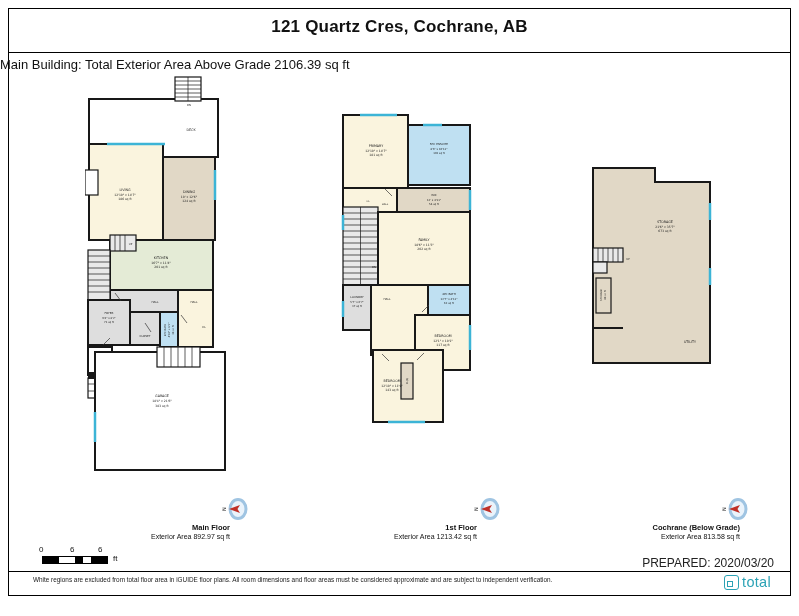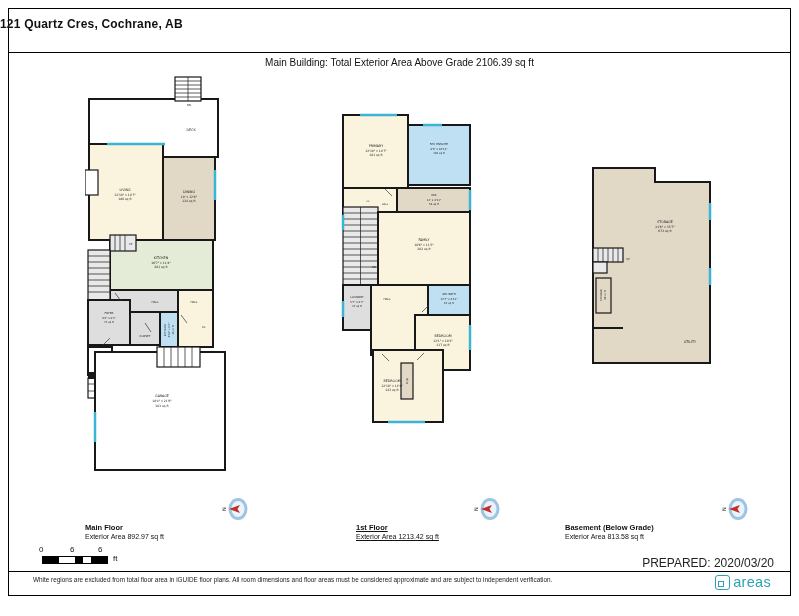--- a/index.html
+++ b/index.html
@@ -1,41 +1,41 @@
 <!DOCTYPE html>
 <html><head>
 <meta charset="utf-8">
 <style>
   html,body{margin:0;padding:0;background:#fff;}
   .page{position:relative;width:799px;height:616px;background:#fff;overflow:hidden;
         font-family:"Liberation Sans",sans-serif;color:#111;}
   .page-border{position:absolute;left:8px;top:8px;right:8px;bottom:20px;border:1px solid #000;}
-  .title{position:absolute;top:17px;left:0;width:100%;
-         font-size:12px;font-weight:bold;letter-spacing:.2px;}
+  .title{position:absolute;top:17px;left:0;width:100%;text-align:center;
+         font-size:17px;font-weight:bold;letter-spacing:.2px;}
   .title-rule{position:absolute;top:52px;left:8px;right:8px;border-top:1px solid #000;}
-  .subtitle{position:absolute;top:57px;left:0;width:100%;text-align:center;font-size:10px;}
+  .subtitle{position:absolute;top:57px;left:0;width:100%;text-align:left;font-size:13px;}
   .plan{position:absolute;}
   .plan-main{left:85px;top:75px;}
   .plan-first{left:340px;top:105px;}
   .plan-base{left:590px;top:165px;}
   svg text{font-family:"DejaVu Sans",sans-serif;fill:#1c1c1c;text-anchor:middle;}
   .rn{font-size:3.3px;} .rd{font-size:3px;}
   .rn2{font-size:2.8px;} .rd2{font-size:2.6px;}
   .tiny{font-size:2.5px;}
   .r{stroke:#181818;stroke-width:2;}
   .thin{stroke:#181818;stroke-width:1.2;}
   .cream{fill:#FAF4DE;} .tan{fill:#E1D8C6;} .sage{fill:#E4EBD6;}
   .blue{fill:#BFE0F2;} .gray{fill:#DEDEDE;} .white{fill:#fff;} .stfill{fill:#E9E9E9;}
   .win{stroke:#3CB4D6;stroke-width:2.5;fill:none;}
   .sl{stroke:#181818;stroke-width:.7;}
   .door{stroke:#333;stroke-width:.7;fill:none;}
-  .flabel{position:absolute;top:523px;text-align:left;font-size:7.5px;}
+  .flabel{position:absolute;top:523px;text-align:right;font-size:7.5px;}
   .flabel .fl1{font-weight:bold;}
   .flabel .fl2{font-size:7px;padding-top:1px;}
-  .fl-main{left:85px;width:145px;} .fl-first{left:356px;width:137px;text-decoration:underline;} .fl-base{left:565px;width:175px;}
+  .fl-main{left:85px;width:145px;} .fl-first{left:340px;width:137px;} .fl-base{left:565px;width:175px;}
   .compass{position:absolute;width:30px;height:30px;}
   .cp-main{left:222px;top:494px;} .cp-first{left:474px;top:494px;} .cp-base{left:722px;top:494px;}
   .scalebar{position:absolute;left:40px;top:545px;width:100px;height:24px;font-size:8px;}
   .scalebar .num{position:absolute;top:0;}
   .sb-bar{position:absolute;left:2px;top:11px;width:64px;height:6px;border:1px solid #000;
           box-sizing:content-box;display:flex;}
   .sb-bar div{height:100%;}
   .sb-ft{position:absolute;left:73px;top:9px;}
   .prepared{position:absolute;right:25px;top:556px;font-size:12px;color:#222;}
   .footer-rule{position:absolute;left:8px;right:8px;top:571px;border-top:1px solid #000;}
@@ -326,21 +326,21 @@
 
   <div class="flabel fl-main">
     <div class="fl1">Main Floor</div>
     <div class="fl2">Exterior Area 892.97 sq ft</div>
   </div>
   <div class="flabel fl-first">
     <div class="fl1">1st Floor</div>
     <div class="fl2">Exterior Area 1213.42 sq ft</div>
   </div>
   <div class="flabel fl-base">
-    <div class="fl1">Basement (Below Grade)</div>
+    <div class="fl1">Cochrane (Below Grade)</div>
     <div class="fl2">Exterior Area 813.58 sq ft</div>
   </div>
 
   <div class="scalebar">
     <span class="num" style="left:-1px">0</span>
     <span class="num" style="left:30px">6</span>
     <span class="num" style="left:58px">6</span>
     <div class="sb-bar">
       <div style="width:16px;background:#000"></div>
       <div style="width:16px;background:#fff"></div>
@@ -352,15 +352,15 @@
   </div>
 
   <div class="prepared">PREPARED: 2020/03/20</div>
 
   <div class="footer-rule"></div>
   <div class="disclaimer">White regions are excluded from total floor area in iGUIDE floor plans. All room dimensions and floor areas must be considered approximate and are subject to independent verification.</div>
   <div class="logo">
     <span class="logo-icon">
         <i></i>
       </span>
-    <span class="logo-text">areas</span>
+    <span class="logo-text">total</span>
   </div>
 </div>
 
 </body></html>

